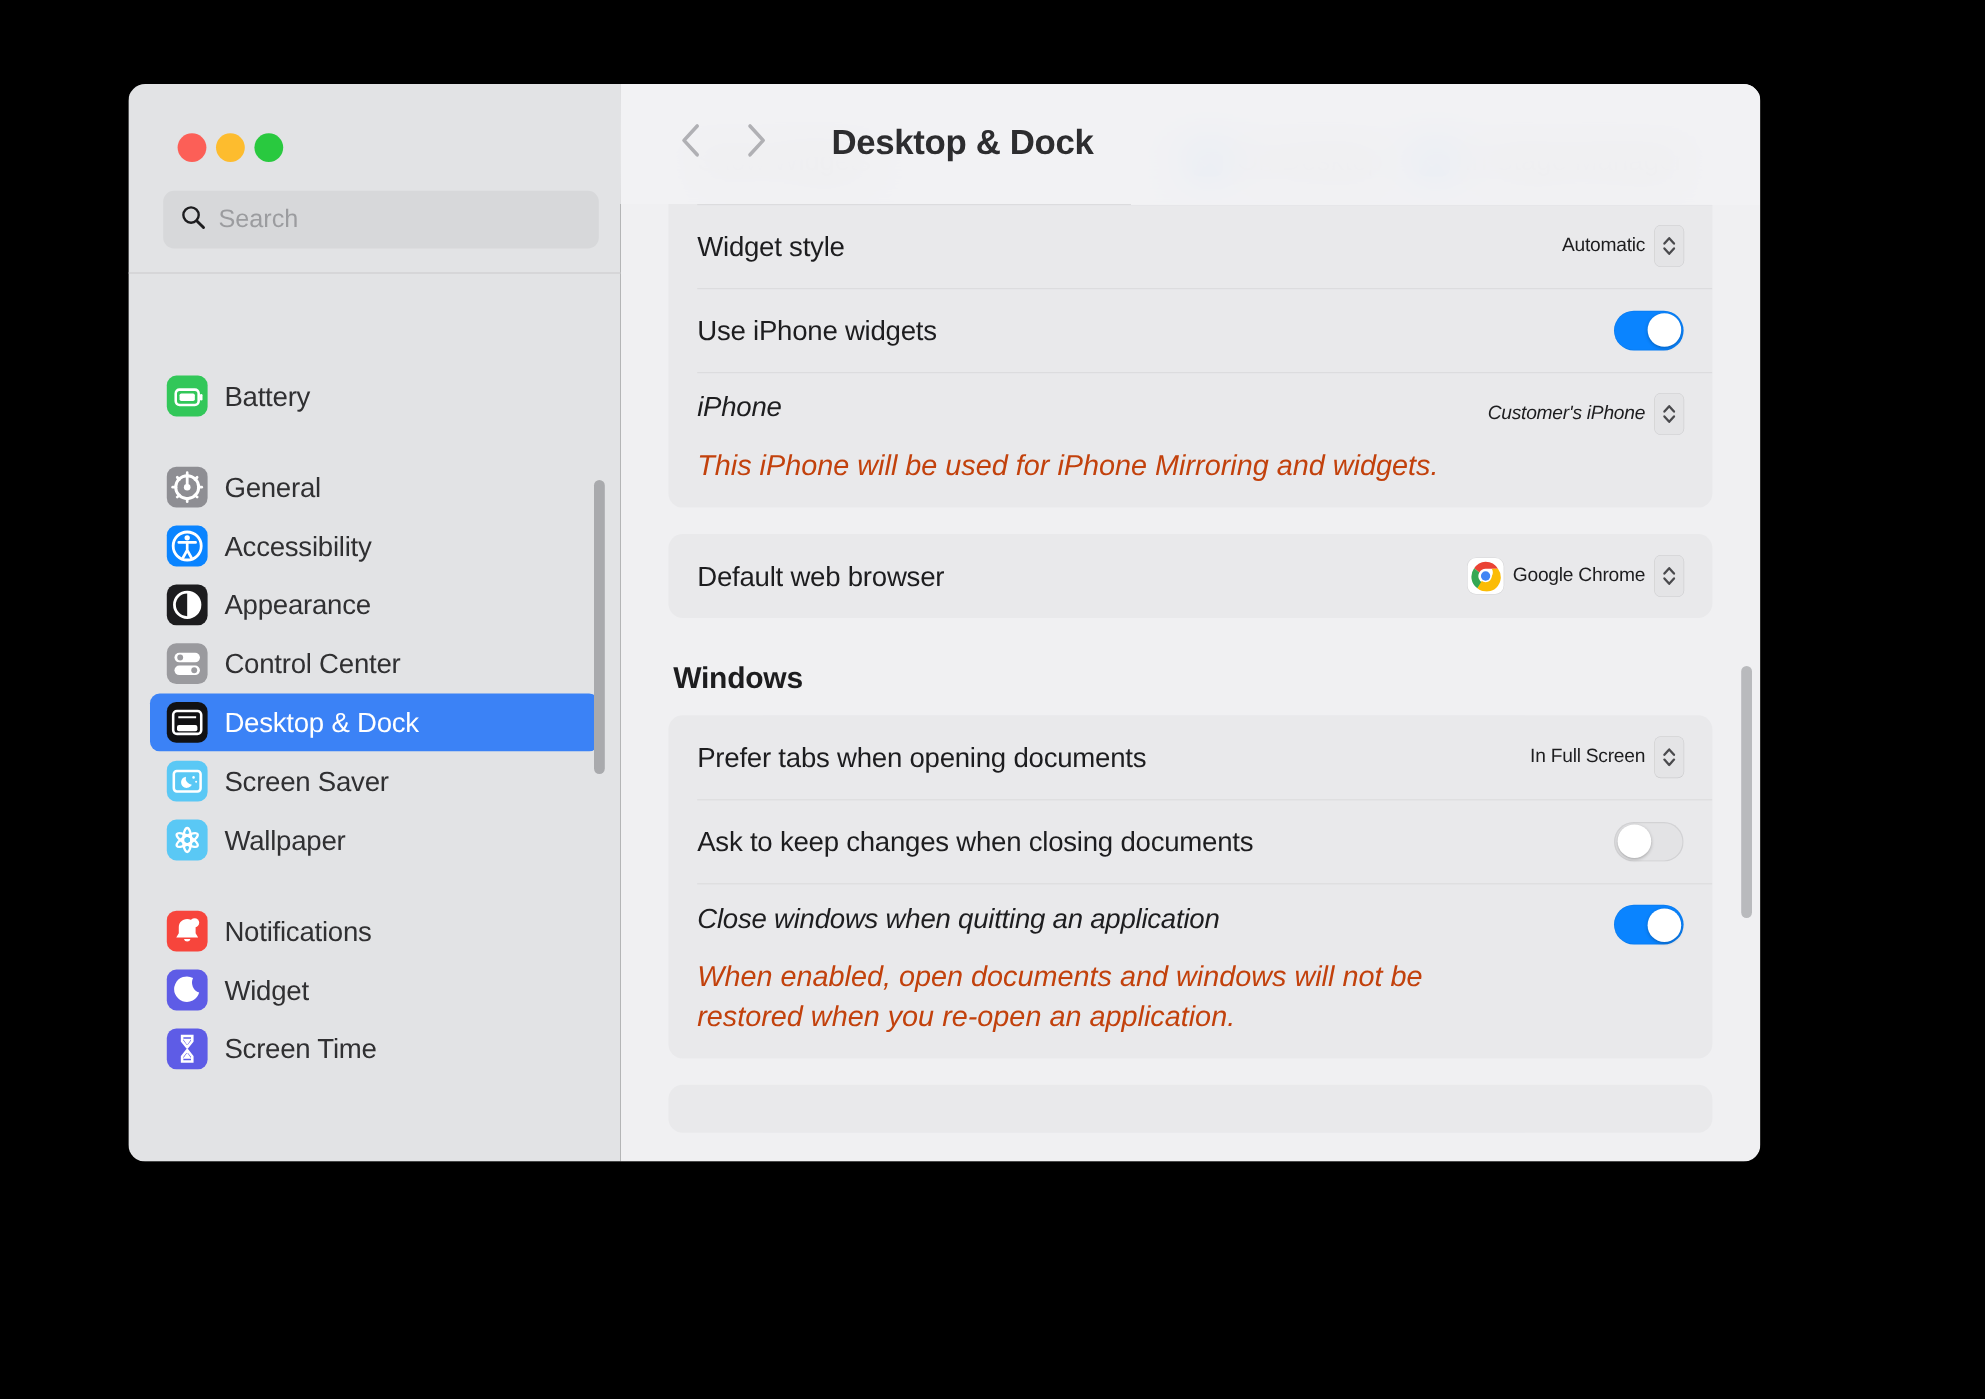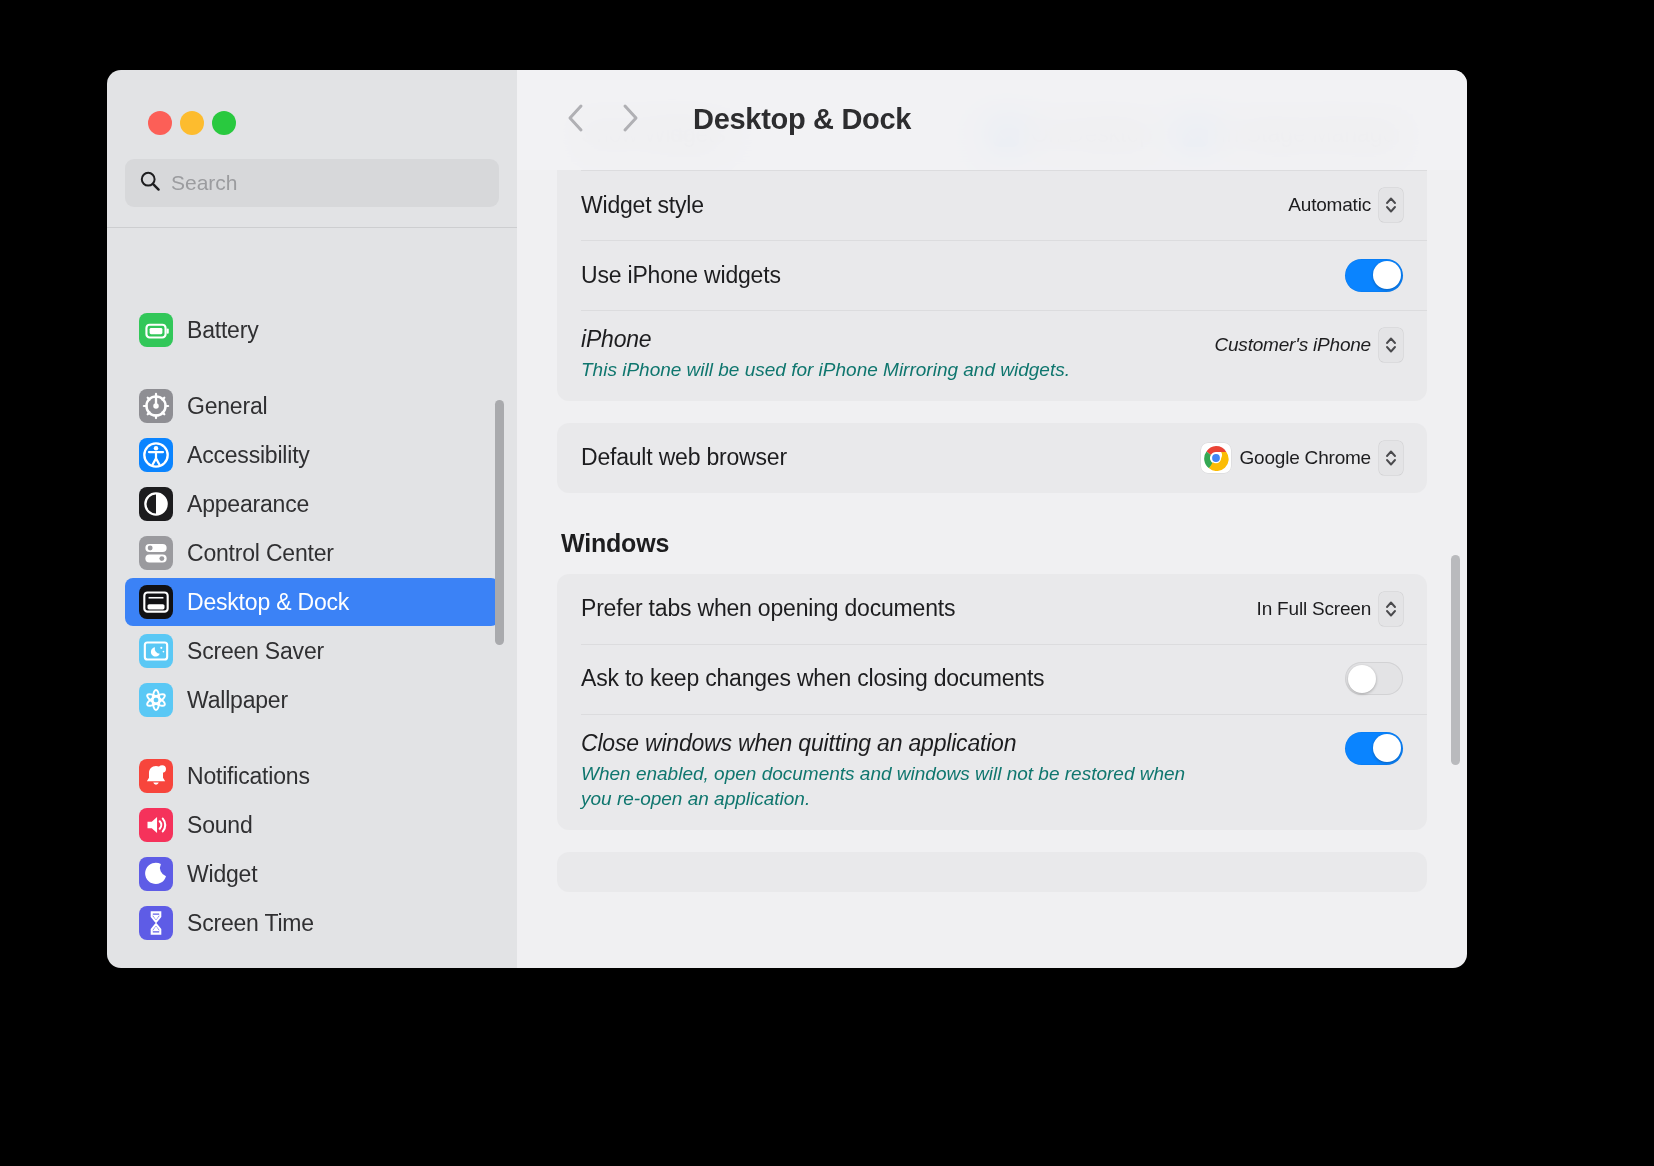--- a/index.html
+++ b/index.html
@@ -38,21 +38,21 @@
   .traffic-lights {
     display: flex;
     gap: 8px;
     padding: 41px 0 0 41px;
   }
   .tl { width: 24px; height: 24px; border-radius: 50%; }
   .tl.red    { background: #fc5f57; }
   .tl.yellow { background: #fdbc2e; }
   .tl.green  { background: #29c93f; }
 
-  .search-wrap { padding: 24px 18px 0 18px; }
+  .search-wrap { padding: 24px 18px 0 29px; }
   .search-field {
     height: 48px;
     border-radius: 9px;
     background: #d7d8da;
     display: flex;
     align-items: center;
     padding: 0 14px;
     gap: 10px;
   }
   .search-field svg { flex: 0 0 auto; }
@@ -194,41 +194,41 @@
     background: #dcdcde;
   }
   .row-main { flex: 1 1 auto; min-width: 0; }
   .row-label {
     font-size: 23px;
     color: #1d1d1f;
     letter-spacing: -0.2px;
     white-space: nowrap;
   }
   .row-sub {
-    font-size: 19px;
-    color: #0f766e;
+    font-size: 24px;
+    color: #c2410c;
     line-height: 1.35;
-    margin-top: 4px;
+    margin-top: 20px;
     max-width: 620px;
   }
   .row-tall { padding-top: 16px; padding-bottom: 18px; align-items: flex-start; font-style: italic; }
   .row-tall .row-right { margin-top: 2px; align-items: center; }
   .row-right {
     display: flex;
     align-items: center;
     gap: 10px;
     flex: 0 0 auto;
   }
 
   
   .popup {
     display: flex;
     align-items: center;
     gap: 8px;
-    font-size: 19px;
+    font-size: 16px;
     color: #1d1d1f;
     letter-spacing: -0.2px;
     white-space: nowrap;
   }
   .popup .chev {
     width: 24px; height: 34px;
     display: flex; flex-direction: column;
     align-items: center; justify-content: center;
     gap: 3px;
     background: #e4e4e6;
@@ -435,29 +435,20 @@
           <div class="side-group">
             <div class="side-item">
               <span class="app-icon" style="background:#f7453c">
                 <svg width="34" height="34" viewBox="0 0 32 32">
                   <path d="M16 6.5c-4 0-6.6 2.8-6.6 6.6v4.6l-2 3.2h17.2l-2-3.2v-4.6c0-3.8-2.6-6.6-6.6-6.6z" fill="#fff"></path>
                   <path d="M13.4 22.2a2.7 2.7 0 0 0 5.2 0z" fill="#fff"></path>
                   <circle cx="21.8" cy="9.4" r="3.6" fill="#fff"></circle>
                 </svg>
               </span>
               <span class="side-label">Notifications</span>
-            </div>
-            <div class="side-item">
-              <span class="app-icon" style="background:#f5325b">
-                <svg width="34" height="34" viewBox="0 0 32 32">
-                  <path d="M8 13h4l5-4.5v15L12 19H8z" fill="#fff"></path>
-                  <path d="M19.5 12.5a5 5 0 0 1 0 7M22.4 10a9 9 0 0 1 0 12" fill="none" stroke="#fff" stroke-width="2" stroke-linecap="round"></path>
-                </svg>
-              </span>
-              <span class="side-label">Sound</span>
             </div>
             <div class="side-item">
               <span class="app-icon" style="background:#5e5ce6">
                 <svg width="34" height="34" viewBox="0 0 32 32">
                   <path d="M20.6 6.6A10 10 0 1 0 25.4 18 8.2 8.2 0 0 1 20.6 6.6z" fill="#fff"></path>
                 </svg>
               </span>
               <span class="side-label">Widget</span>
             </div>
             <div class="side-item">

